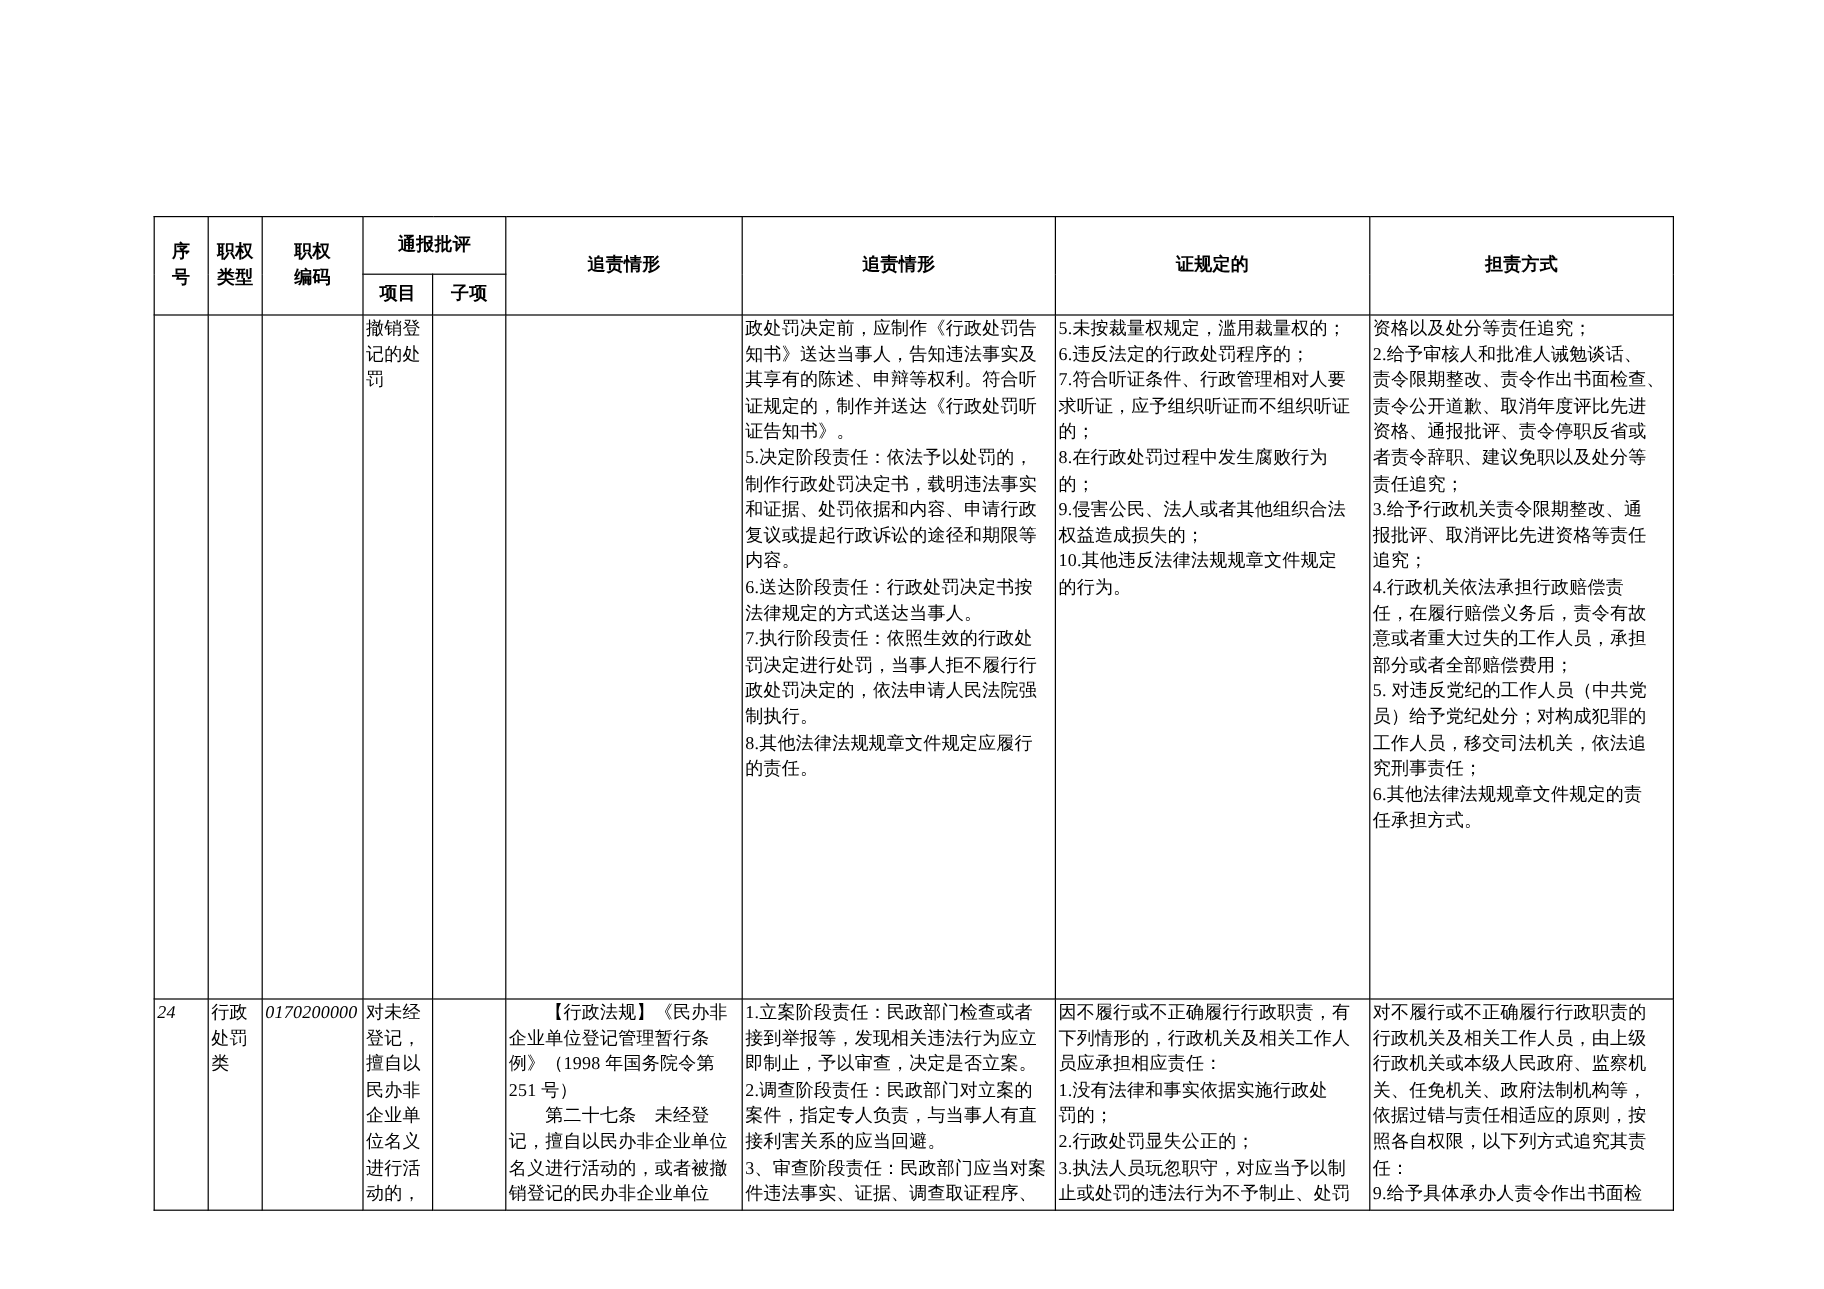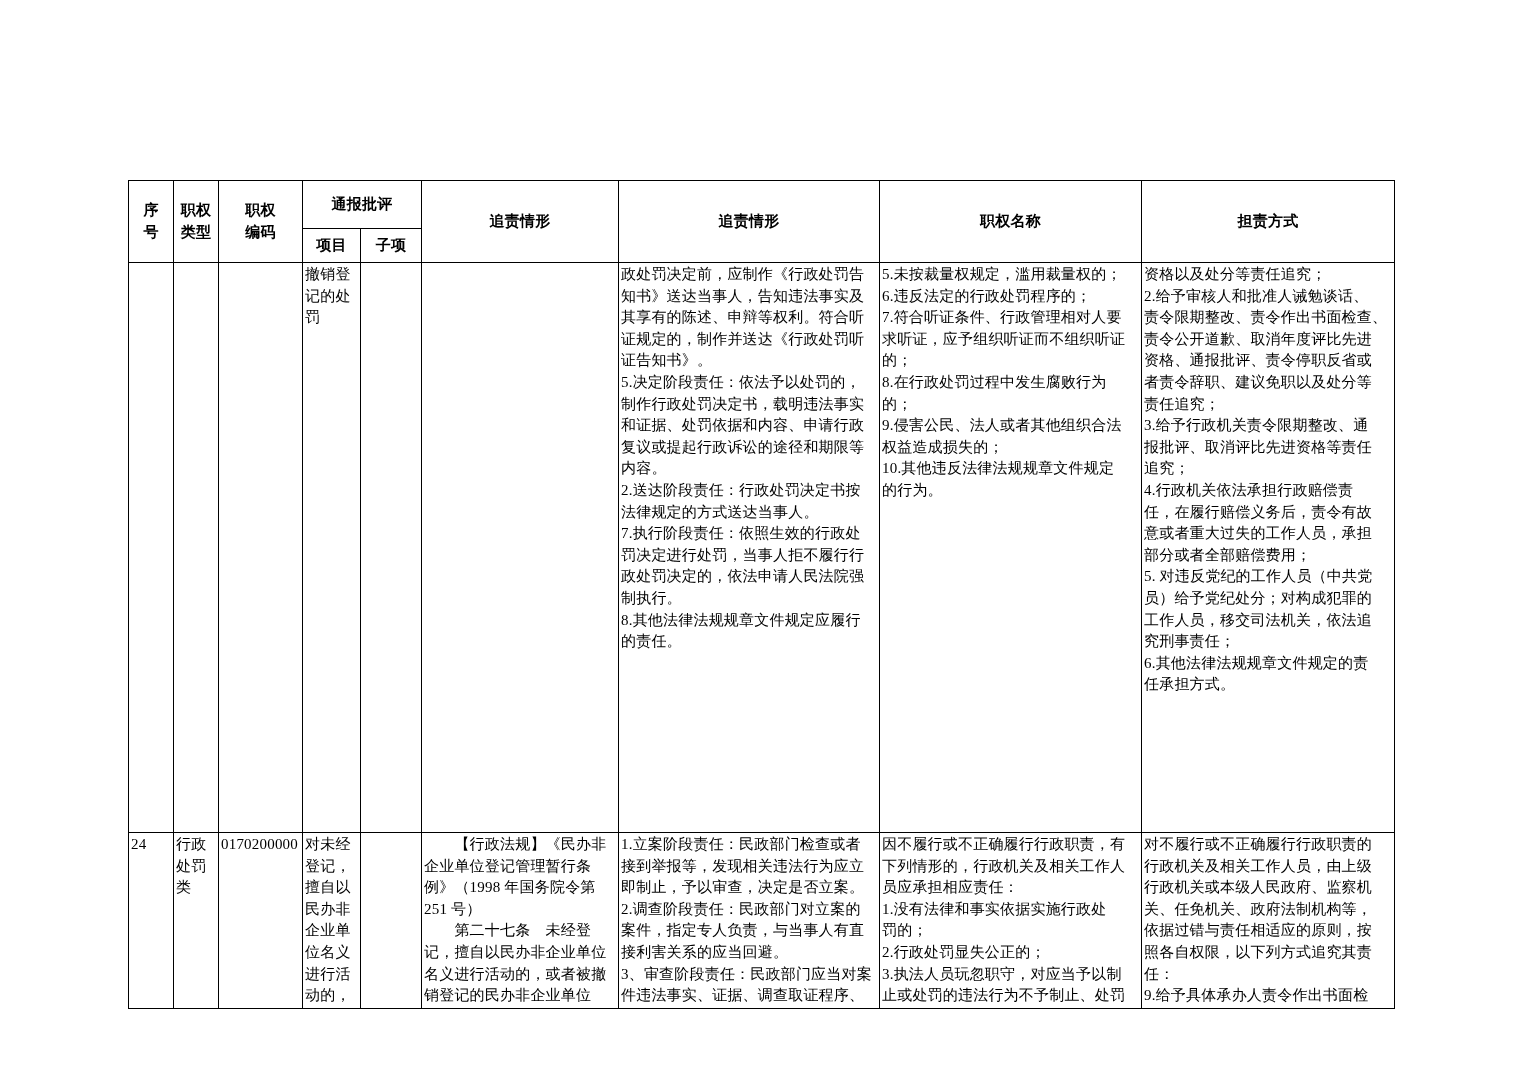--- a/index.html
+++ b/index.html
@@ -33,21 +33,21 @@
     vertical-align:middle;
     padding:0;
   }
   table.authority td{
     padding:1px 2px;
     vertical-align:top;
     text-align:left;
   }
   td.v-mid{vertical-align:middle;}
   td.h-ctr{text-align:center;}
-  td.tight{padding:1px 1px;}
+  td.tight{padding:1px 1px;font-style:italic;}
 </style>
 </head>
 <body>
 
 <table class="authority">
   <colgroup>
     <col style="width:45px">
     <col style="width:45px">
     <col style="width:84px">
     <col style="width:58px">
@@ -61,21 +61,21 @@
     <tr style="height:48px">
       <th rowspan="2">序
 号</th>
       <th rowspan="2">职权
 类型</th>
       <th rowspan="2">职权
 编码</th>
       <th colspan="2">通报批评</th>
       <th rowspan="2">追责情形</th>
       <th rowspan="2">追责情形</th>
-      <th rowspan="2">职权名称</th>
+      <th rowspan="2">证规定的</th>
       <th rowspan="2">担责方式</th>
     </tr>
     <tr style="height:34px">
       <th>项目</th>
       <th>子项</th>
     </tr>
   </thead>
   <tbody>
     <tr style="height:570px">
       <td class="tight"></td>
@@ -89,21 +89,21 @@
       <td>政处罚决定前，应制作《行政处罚告
 知书》送达当事人，告知违法事实及
 其享有的陈述、申辩等权利。符合听
 证规定的，制作并送达《行政处罚听
 证告知书》。
 5.决定阶段责任：依法予以处罚的，
 制作行政处罚决定书，载明违法事实
 和证据、处罚依据和内容、申请行政
 复议或提起行政诉讼的途径和期限等
 内容。
-2.送达阶段责任：行政处罚决定书按
+6.送达阶段责任：行政处罚决定书按
 法律规定的方式送达当事人。
 7.执行阶段责任：依照生效的行政处
 罚决定进行处罚，当事人拒不履行行
 政处罚决定的，依法申请人民法院强
 制执行。
 8.其他法律法规规章文件规定应履行
 的责任。</td>
       <td>5.未按裁量权规定，滥用裁量权的；
 6.违反法定的行政处罚程序的；
 7.符合听证条件、行政管理相对人要

